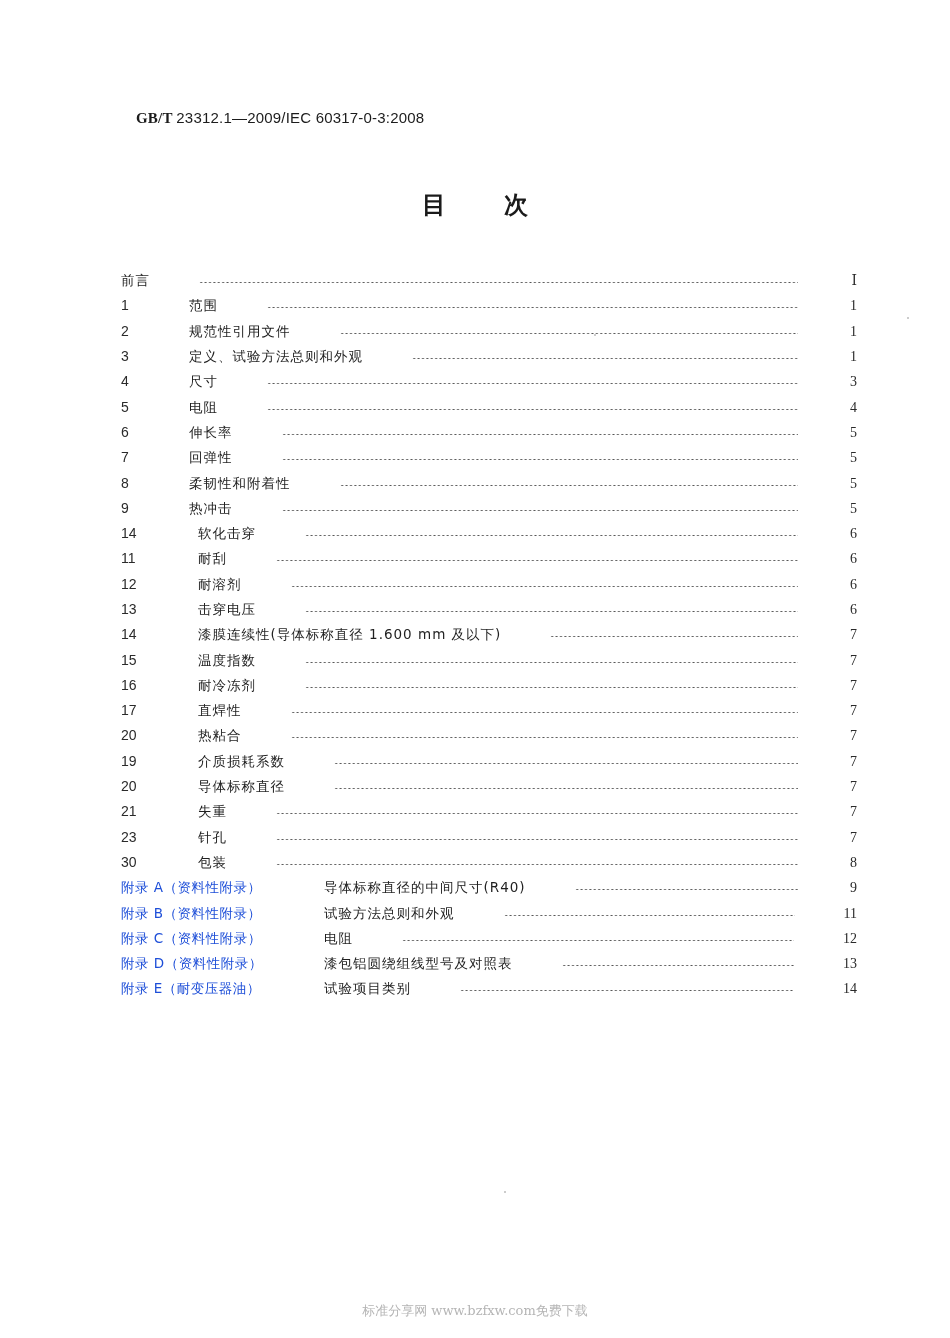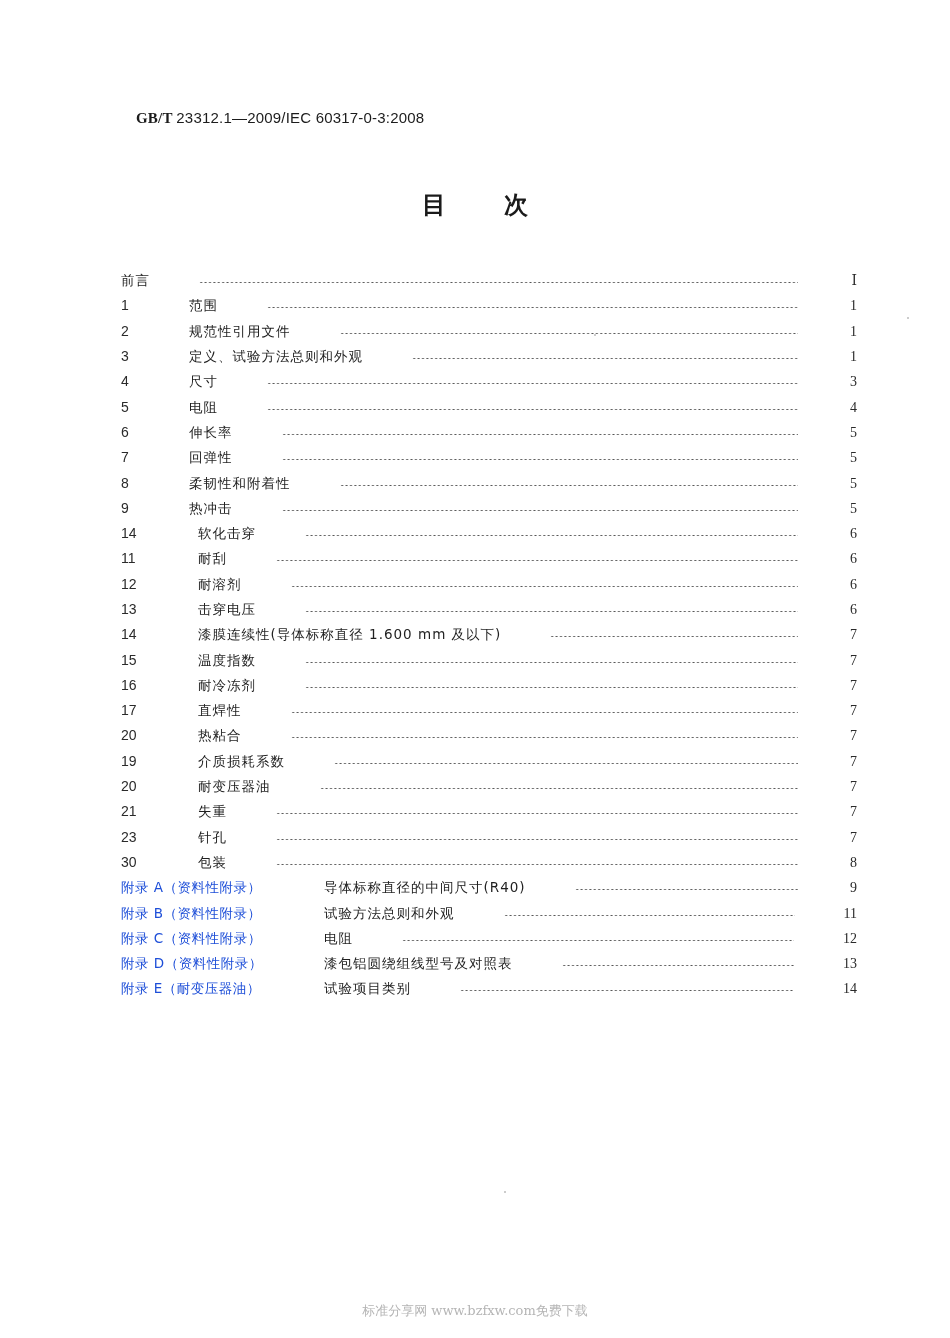--- a/index.html
+++ b/index.html
@@ -181,21 +181,21 @@
       <span class="page">7</span>
     </div>
     <div class="toc-row">
       <span class="no wide">19</span>
       <span class="label">介质损耗系数</span>
       <span class="dots"></span>
       <span class="page">7</span>
     </div>
     <div class="toc-row">
       <span class="no wide">20</span>
-      <span class="label">耐变压器油</span>
+      <span class="label">导体标称直径</span>
       <span class="dots"></span>
       <span class="page">7</span>
     </div>
     <div class="toc-row">
       <span class="no wide">21</span>
       <span class="label">失重</span>
       <span class="dots"></span>
       <span class="page">7</span>
     </div>
     <div class="toc-row">

